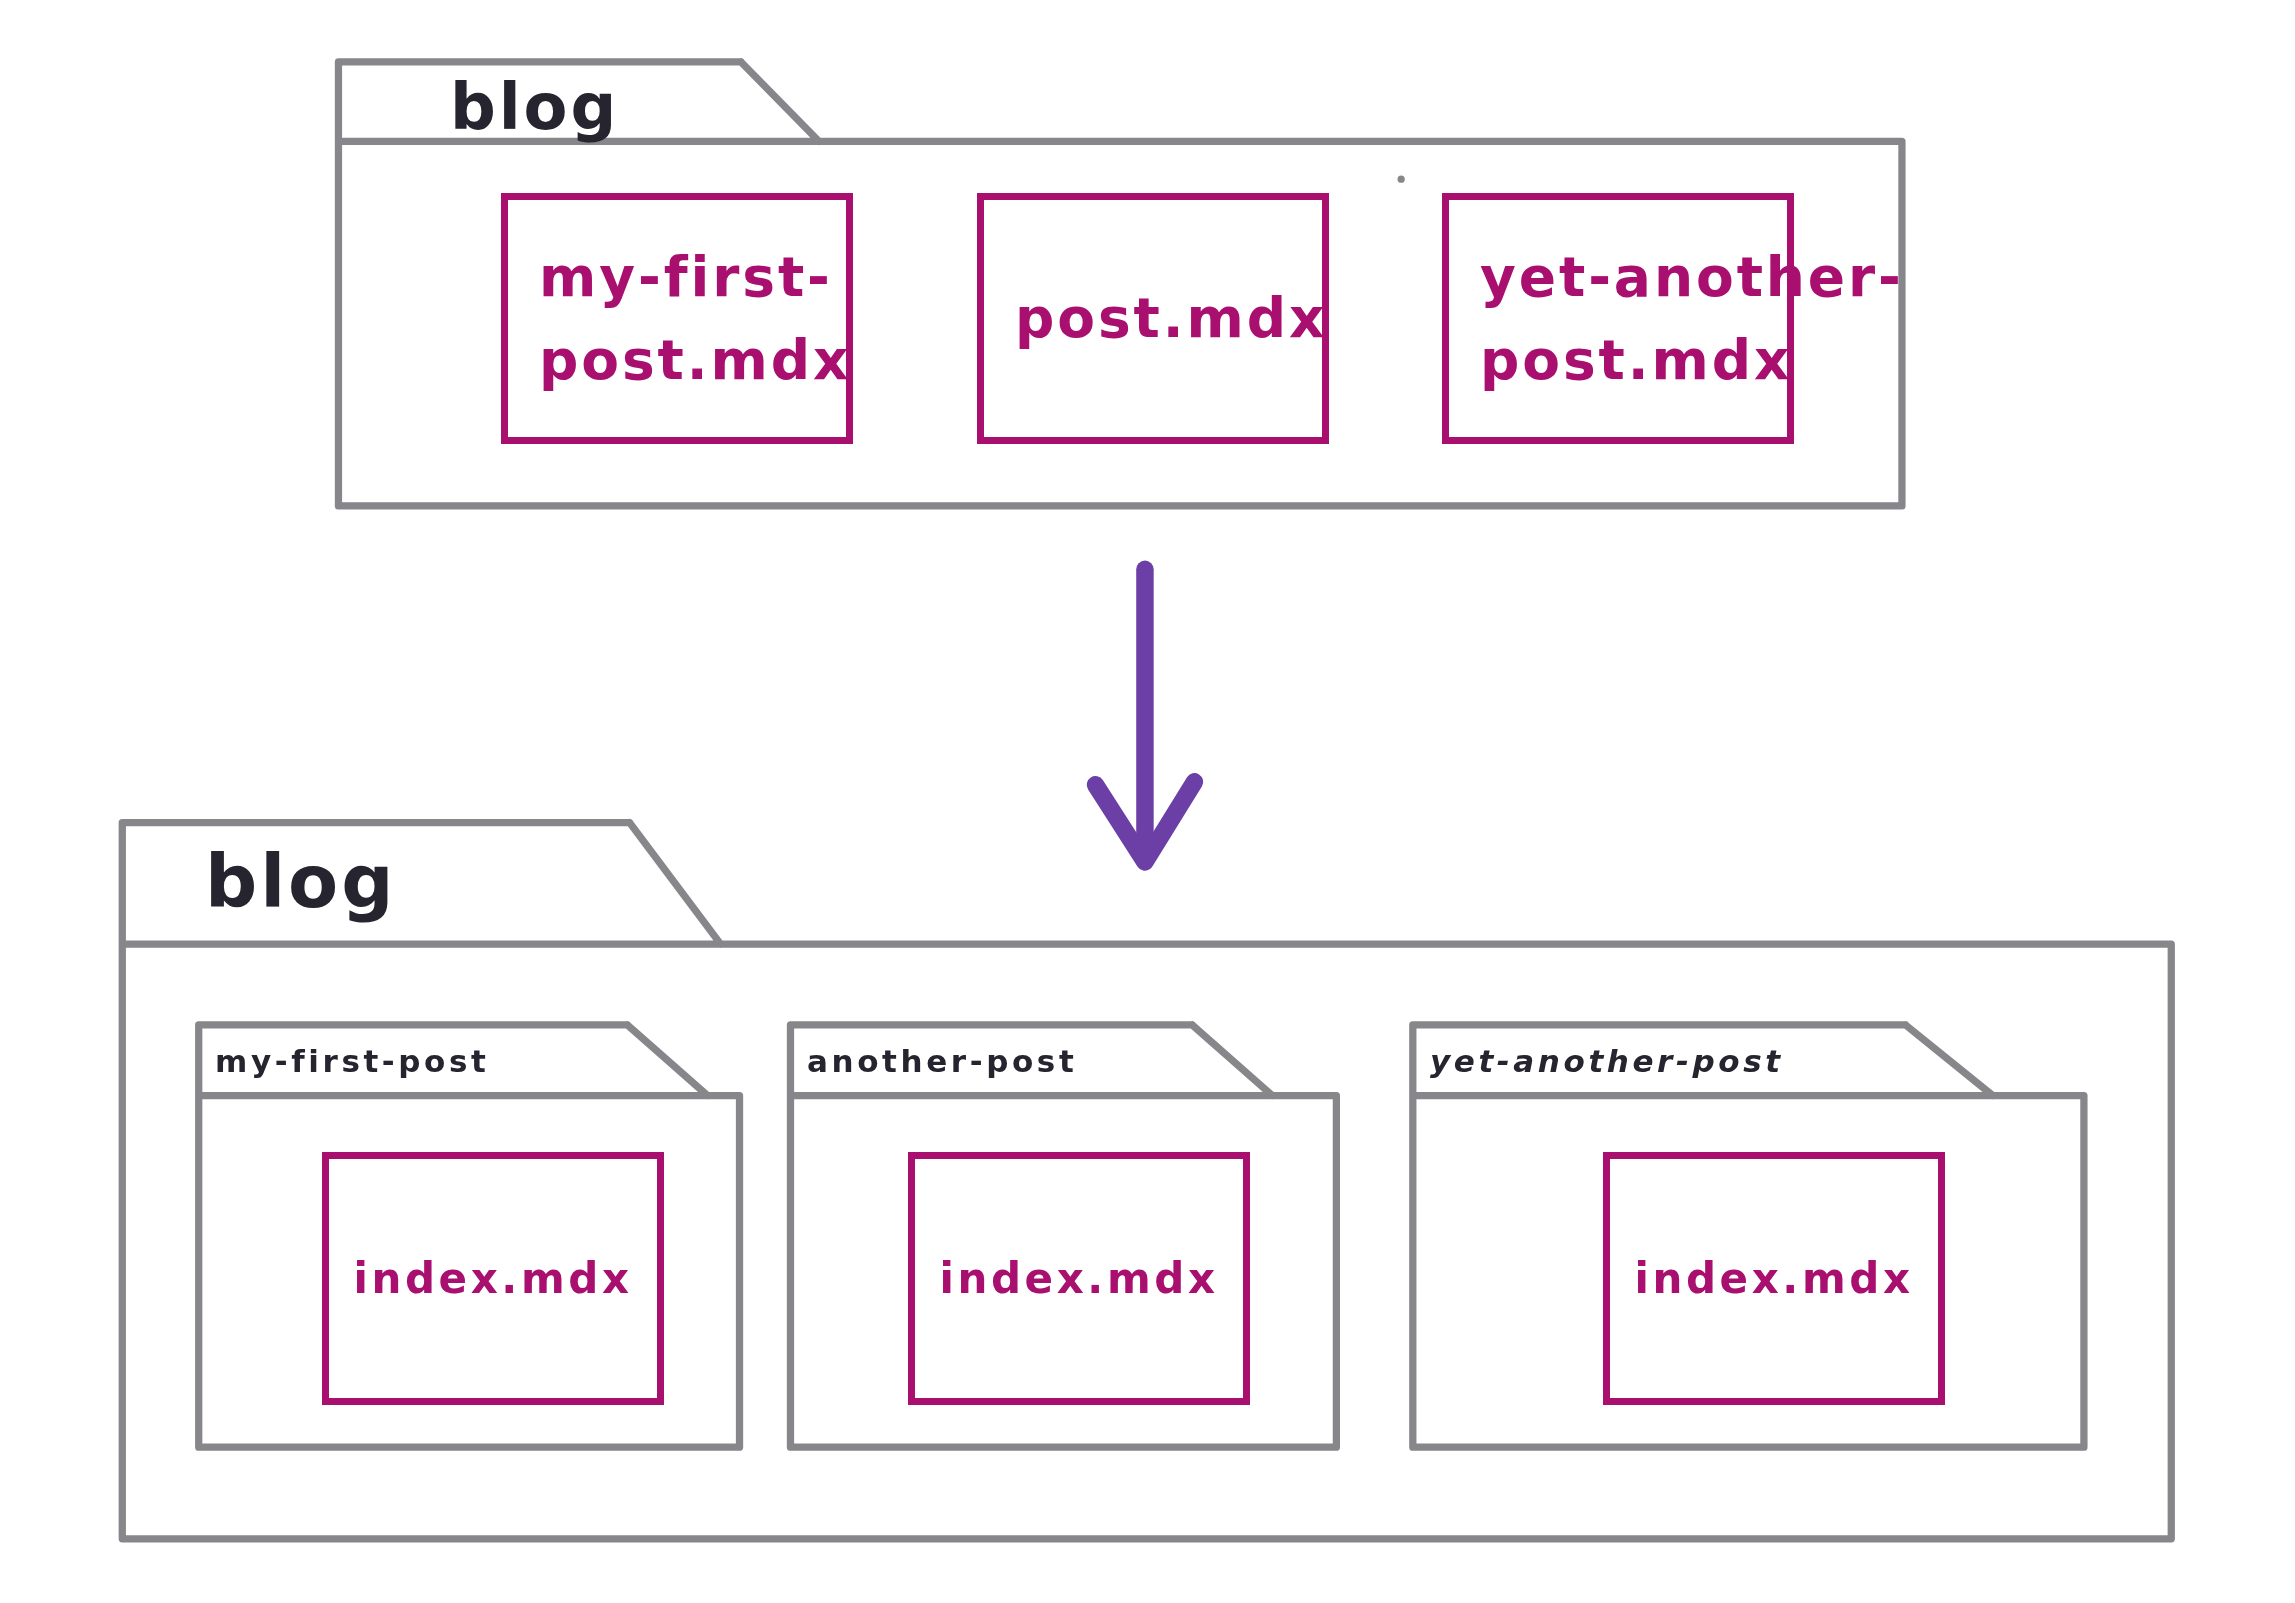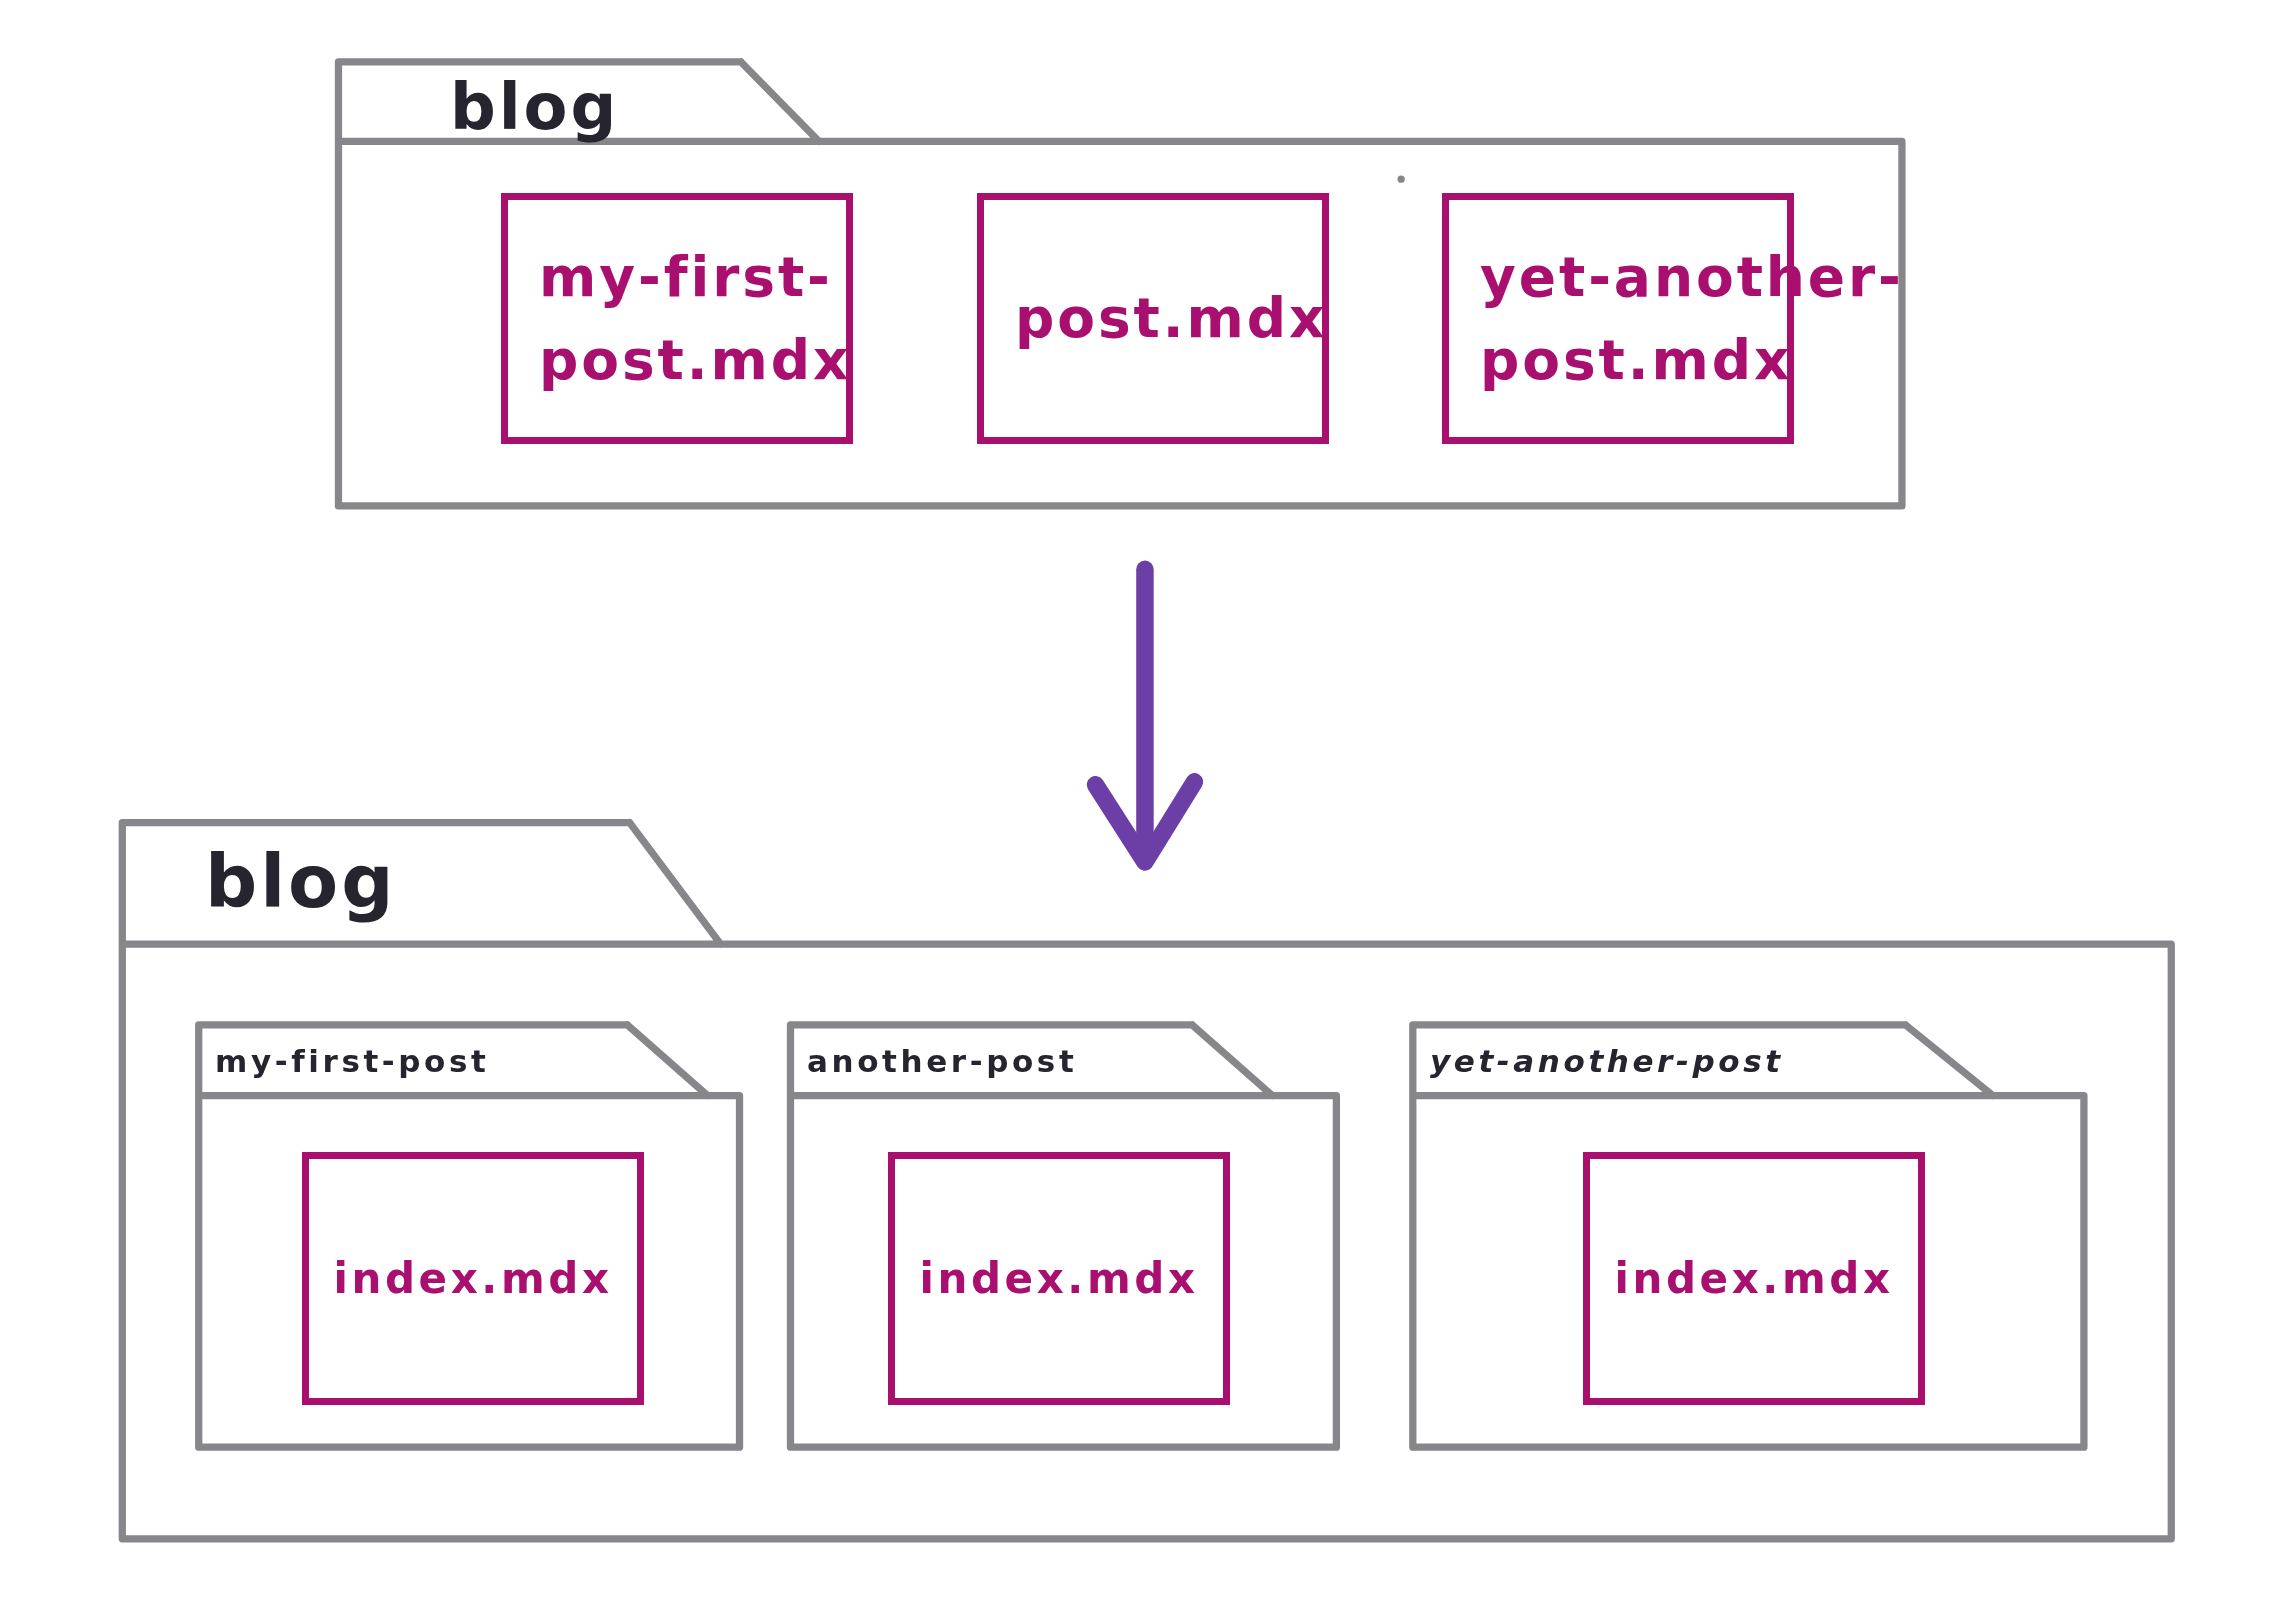--- a/index.html
+++ b/index.html
@@ -62,20 +62,21 @@
   .file-box .l2{}
 
   .index-box{
     position:absolute;
     border:7.3px solid var(--file-magenta);
     top:1152px;width:342px;height:253px;
     display:flex;align-items:center;justify-content:center;
     color:var(--file-magenta);
     font-weight:bold;font-size:42px;letter-spacing:3.6px;
     white-space:nowrap;
+    margin-left:20px;
   }
   .index-box.i1{left:302px;}
   .index-box.i2{left:888px;}
   .index-box.i3{left:1583px;}
 </style>
 </head>
 <body>
 
 <div class="canvas">
 

